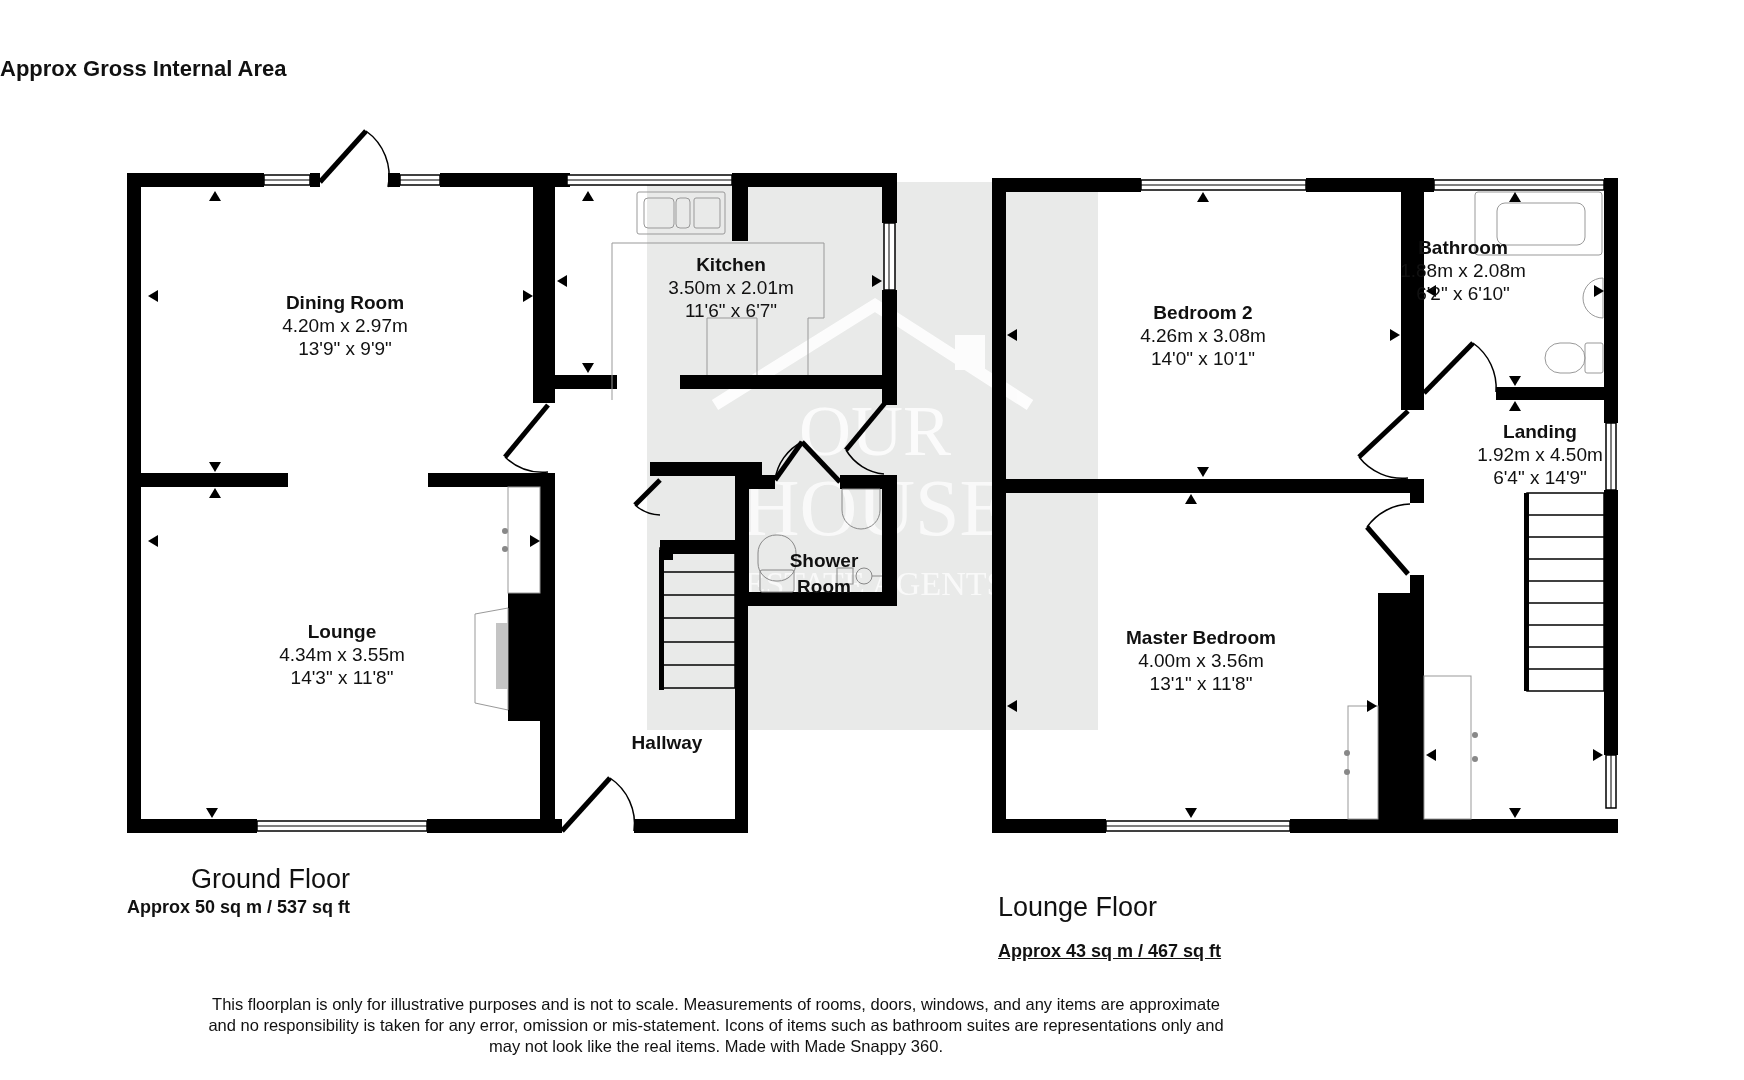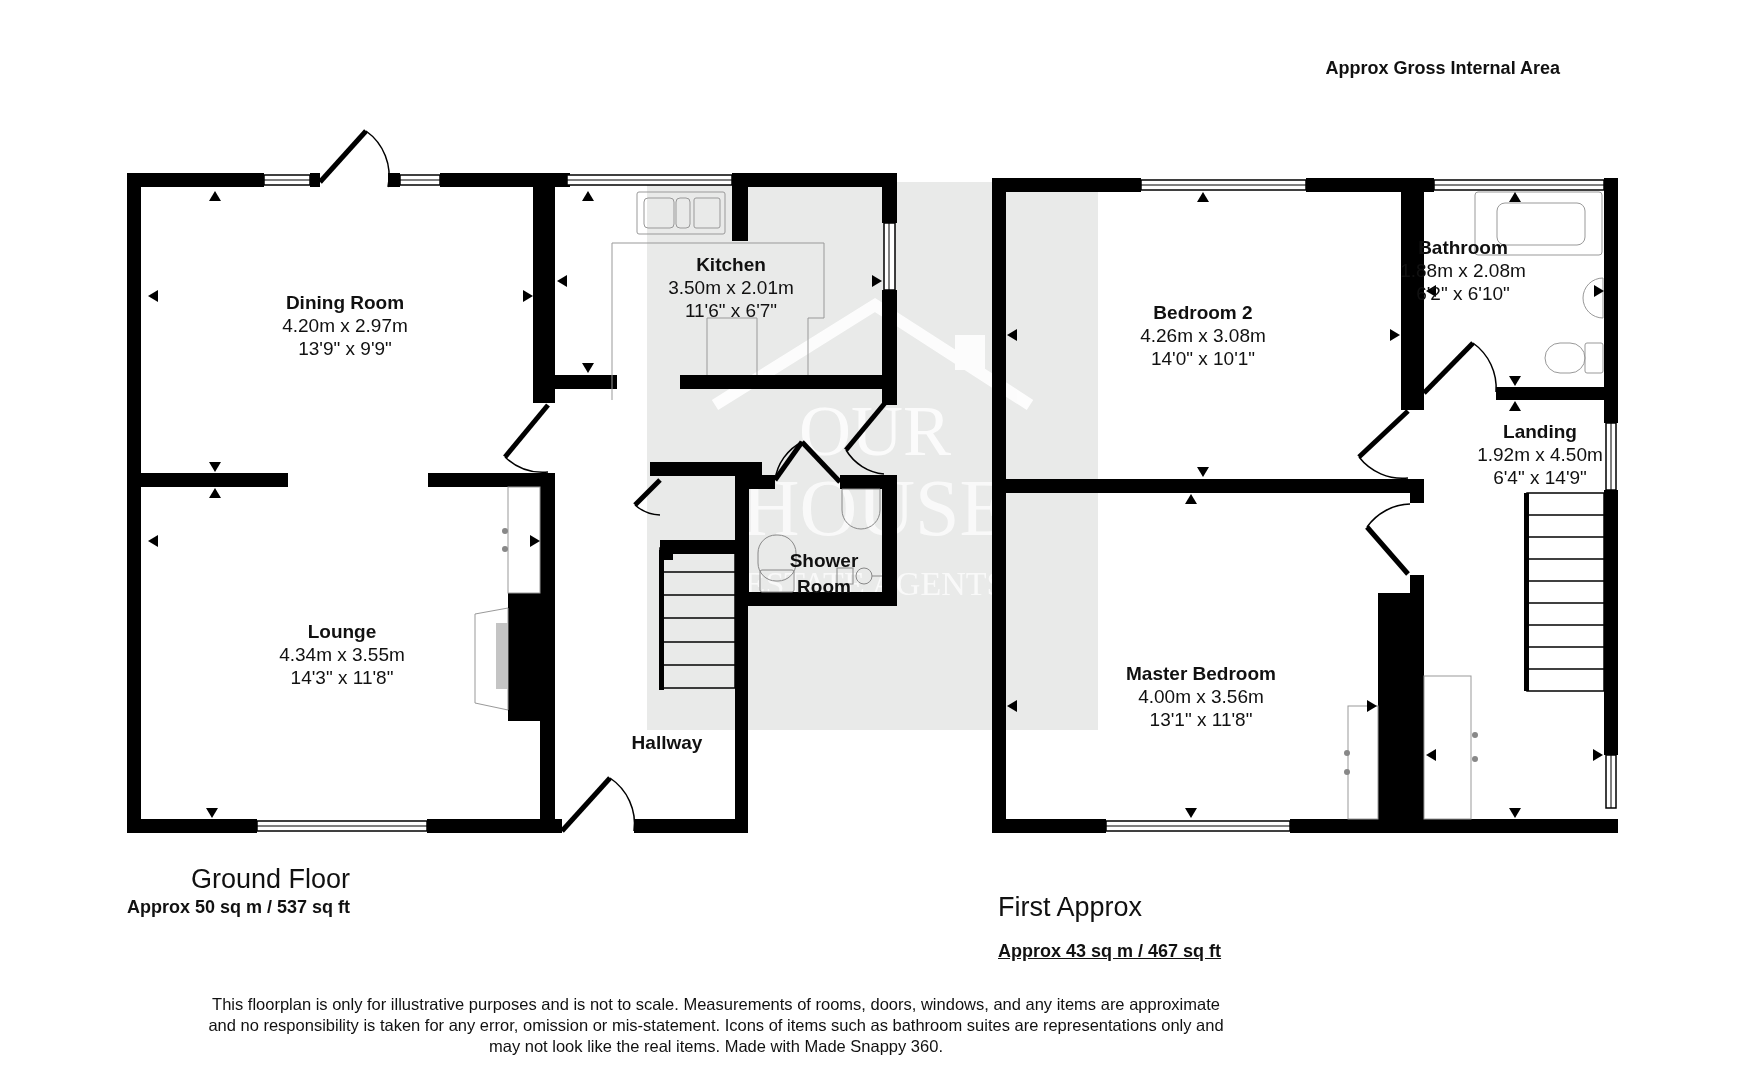--- a/index.html
+++ b/index.html
@@ -1,18 +1,18 @@
 <!DOCTYPE html>
 <html><head>
 <meta charset="utf-8">
 <style>
   html, body { margin: 0; padding: 0; background: #ffffff; }
   body { width: 1744px; height: 1080px; position: relative; overflow: hidden; font-family: "Liberation Sans", sans-serif; color: #111; }
   .abs { position: absolute; }
-  .title { left: 0; width: 1560px; top: 57px; text-align: right; font-weight: bold; font-size: 18px; line-height: 23px; }
+  .title { left: 0; width: 1560px; top: 57px; text-align: left; font-weight: bold; font-size: 22px; line-height: 23px; }
   svg.plan { position: absolute; left: 0; top: 0; }
   .room-label { position: absolute; text-align: center; transform: translateX(-50%); white-space: nowrap; font-size: 19px; line-height: 23px; }
   .room-label .name { font-weight: bold; display: block; }
   .room-label .dim { display: block; }
   .floor-name { font-size: 27px; }
   .floor-area { font-size: 18px; font-weight: bold; }
   .disclaimer { left: 0; width: 1432px; top: 994px; text-align: center; font-size: 16.5px; line-height: 21px; }
 </style>
 </head>
 <body>
@@ -280,32 +280,32 @@
 <div class="room-label" style="left:1463px; top:236px;">
   <span class="name">Bathroom</span>
   <span class="dim">1.88m x 2.08m</span>
   <span class="dim">6'2" x 6'10"</span>
 </div>
 <div class="room-label" style="left:1521px; top:420px;margin-left:19px;">
   <span class="name">Landing</span>
   <span class="dim">1.92m x 4.50m</span>
   <span class="dim">6'4" x 14'9"</span>
 </div>
-<div class="room-label" style="left:1201px; top:626px;margin-top:36px;">
+<div class="room-label" style="left:1201px; top:626px;">
   <span class="name">Master Bedroom</span>
   <span class="dim">4.00m x 3.56m</span>
   <span class="dim">13'1" x 11'8"</span>
 </div>
 
 <div class="abs" style="left:127px; top:864px;text-align:right;">
   <div class="floor-name">Ground Floor</div>
   <div class="floor-area" style="margin-top:2px;">Approx 50 sq m / 537 sq ft</div>
 </div>
 <div class="abs" style="left:998px; top:892px;">
-  <div class="floor-name">First Approx</div>
+  <div class="floor-name">Lounge Floor</div>
   <div class="floor-area" style="margin-top:18px;text-decoration:underline;">Approx 43 sq m / 467 sq ft</div>
 </div>
 
 <div class="abs disclaimer">
   <div>This floorplan is only for illustrative purposes and is not to scale. Measurements of rooms, doors, windows, and any items are approximate</div>
   <div>and no responsibility is taken for any error, omission or mis-statement. Icons of items such as bathroom suites are representations only and</div>
   <div>may not look like the real items. Made with Made Snappy 360.</div>
 </div>
 
 </body></html>

